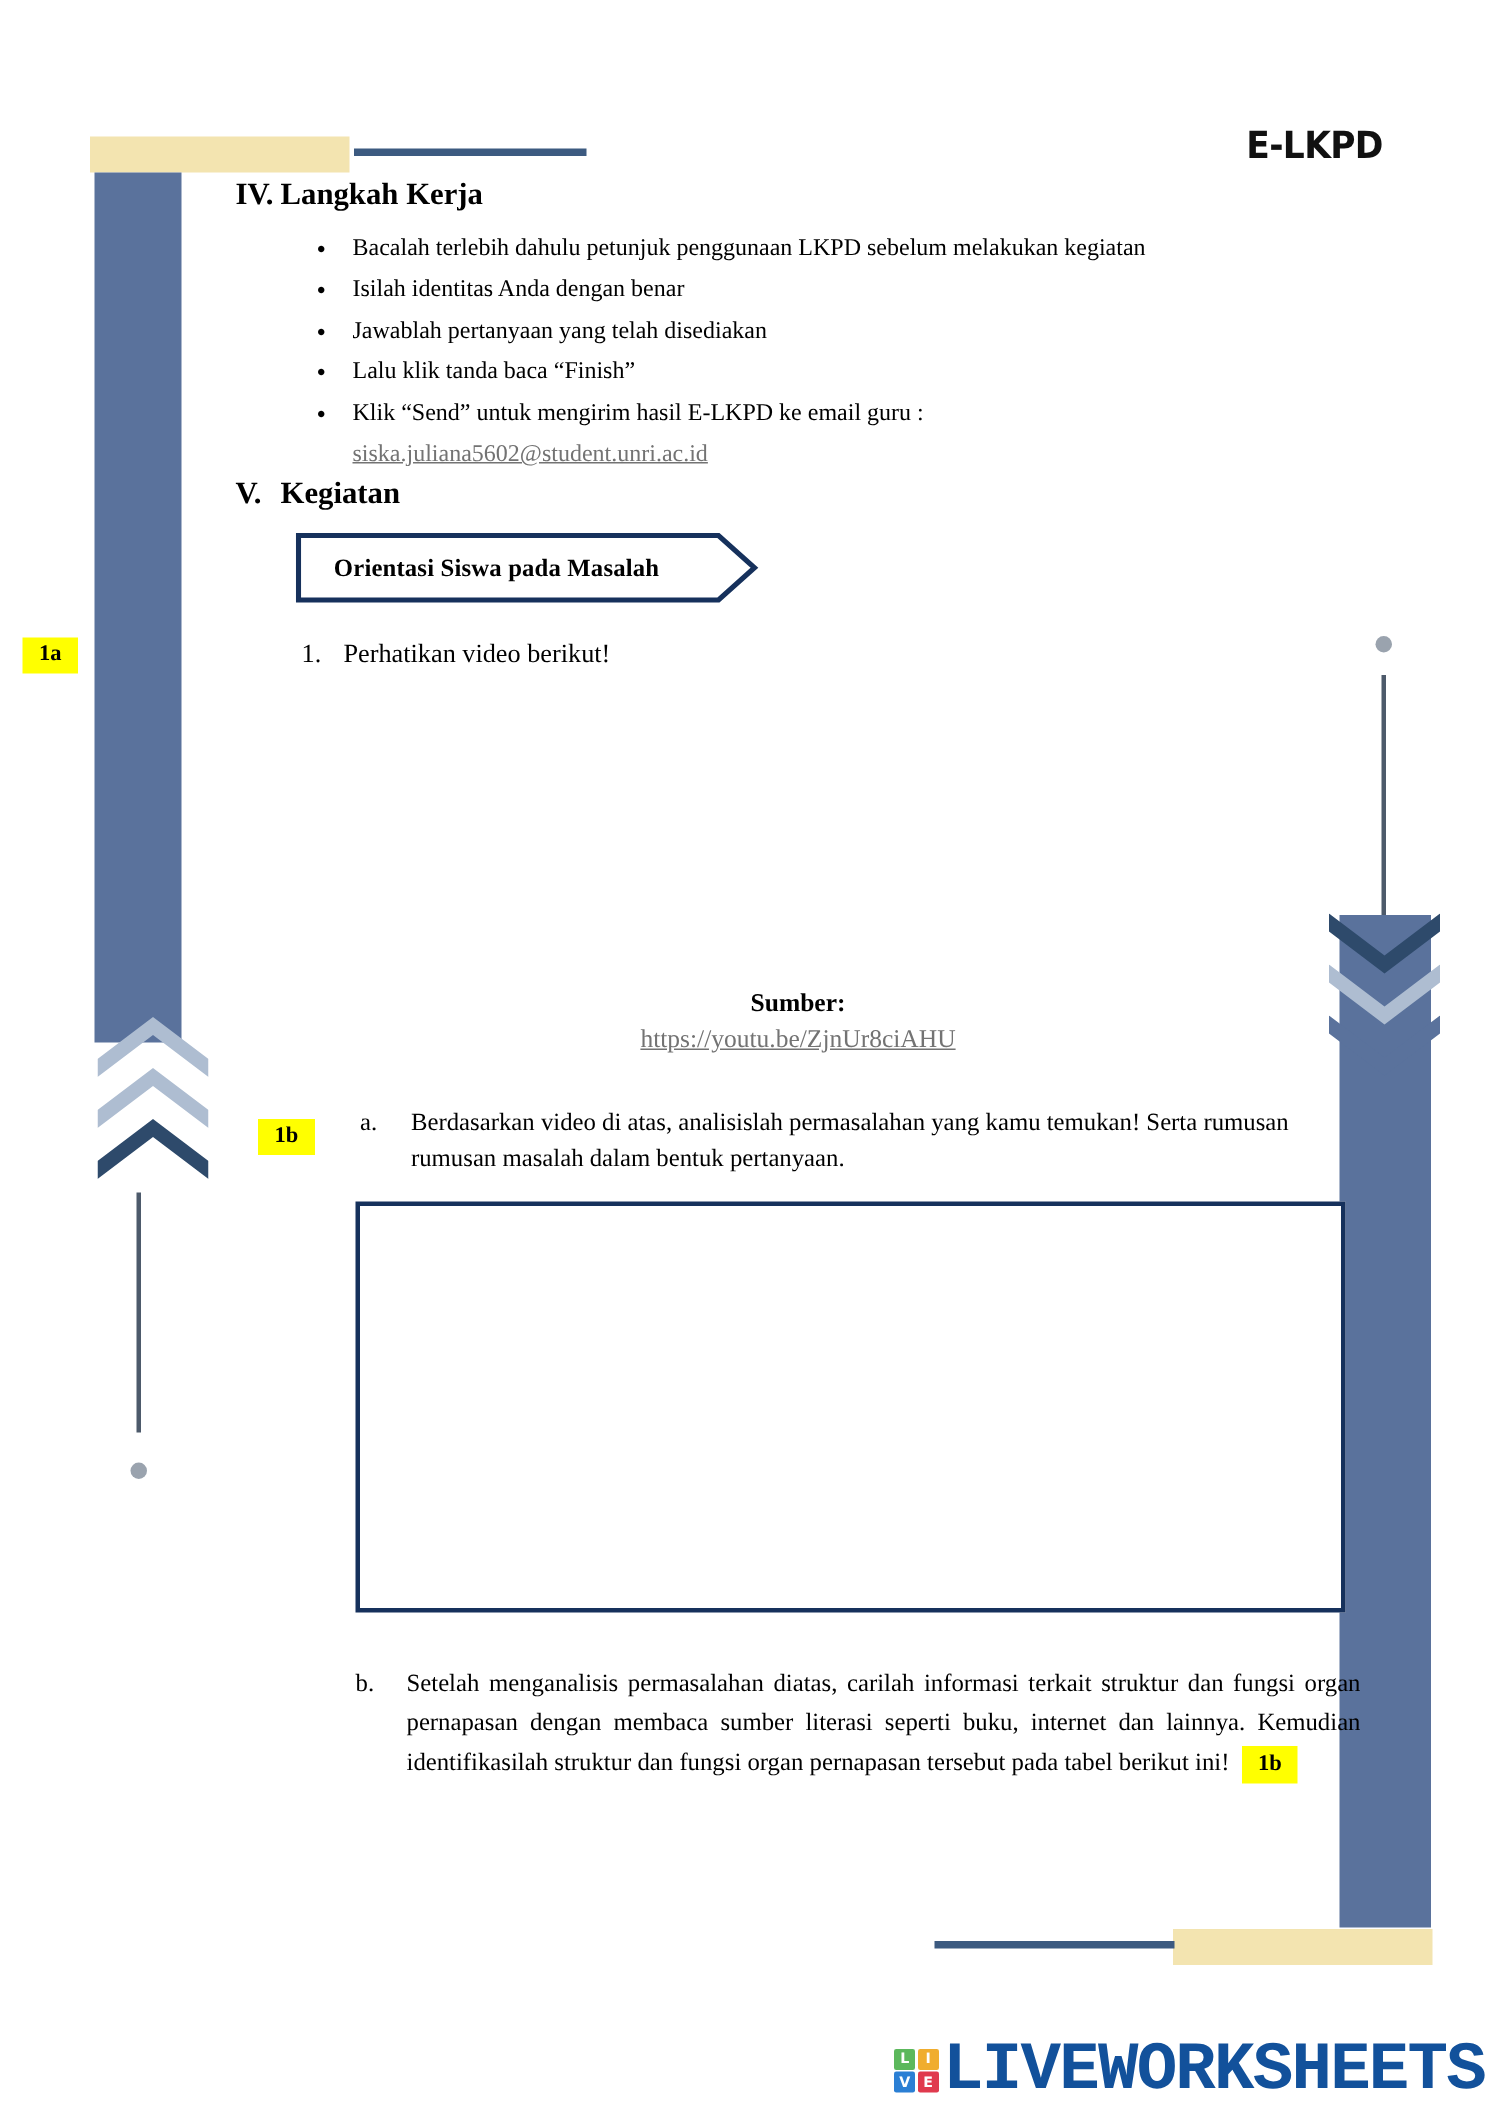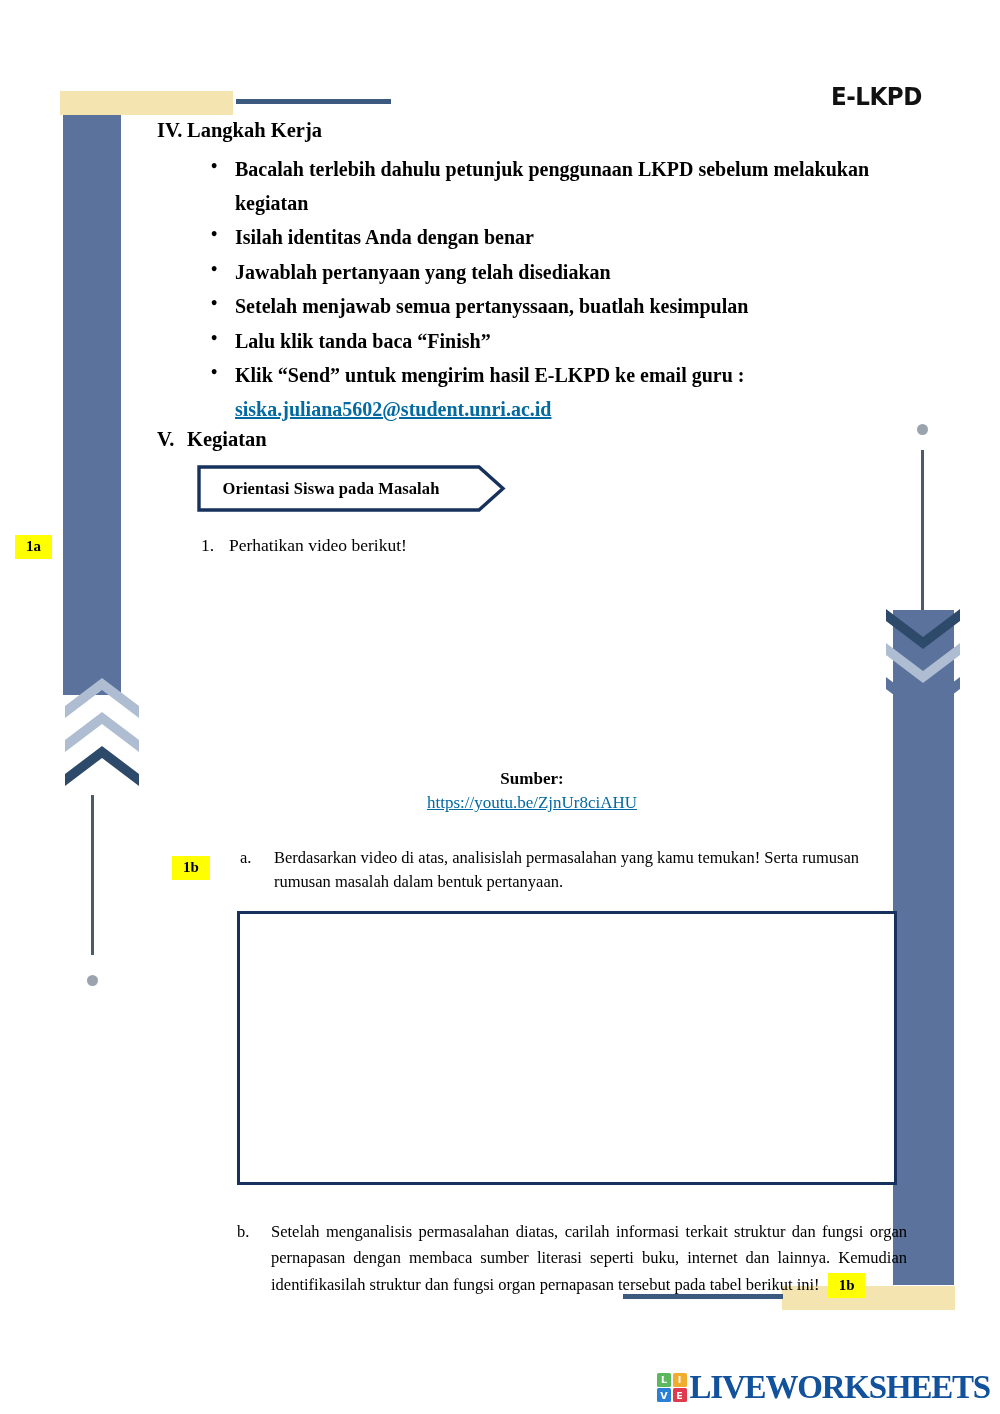--- a/index.html
+++ b/index.html
@@ -118,34 +118,33 @@
     min-width: 30px;
   }
 
   ul.steps {
     list-style: none;
     margin: 0;
     padding: 0 0 0 54px;
   }
   ul.steps li {
     position: relative;
-    font-size: 20px;
+    font-size: 16px;
     line-height: 1.72;
     padding-left: 24px;
-    font-weight: bold;
   }
   ul.steps li::before {
     content: "\2022";
     position: absolute;
     left: 0;
     top: -1px;
     font-size: 18px;
   }
   a.email-link, a.src-link {
-    color: #0369a1;
+    color: #737373;
     text-decoration: underline;
   }
 
   .kegiatan-head {
     margin-top: 36px;
   }
 
   
   .banner-wrap {
     position: relative;
@@ -287,23 +286,23 @@
     display: flex;
     align-items: center;
     justify-content: center;
     font-family: "DejaVu Sans", sans-serif;
     font-weight: bold;
     font-size: 9.5px;
     color: #ffffff;
     border-radius: 1.5px;
   }
   .lws-wordmark {
-    font-family: Liberation Serif, serif;
-    font-weight: bold;
-    font-size: 33px;
+    font-family: Liberation Mono, monospace;
+    font-weight: bold;
+    font-size: 45px;
     color: #12519b;
     letter-spacing: -1.2px;
   }
 </style>
 </head>
 <body>
 
 <div id="page">
 
   <div class="deco-cream-top"></div>
@@ -347,21 +346,20 @@
   <div class="content">
 
     <h2 class="section-head">
       <span class="numeral">IV.</span><span>Langkah Kerja</span>
     </h2>
 
     <ul class="steps">
       <li>Bacalah terlebih dahulu petunjuk penggunaan LKPD sebelum melakukan kegiatan</li>
       <li>Isilah identitas Anda dengan benar</li>
       <li>Jawablah pertanyaan yang telah disediakan</li>
-      <li>Setelah menjawab semua pertanyssaan, buatlah kesimpulan</li>
       <li>Lalu klik tanda baca “Finish”</li>
       <li>
         <span>Klik “Send” untuk mengirim hasil E-LKPD ke email guru :</span><br>
         <a class="email-link" href="#">siska.juliana5602@student.unri.ac.id</a>
       </li>
     </ul>
 
     <h2 class="section-head kegiatan-head">
       <span class="numeral">V.</span><span>Kegiatan</span>
     </h2>

